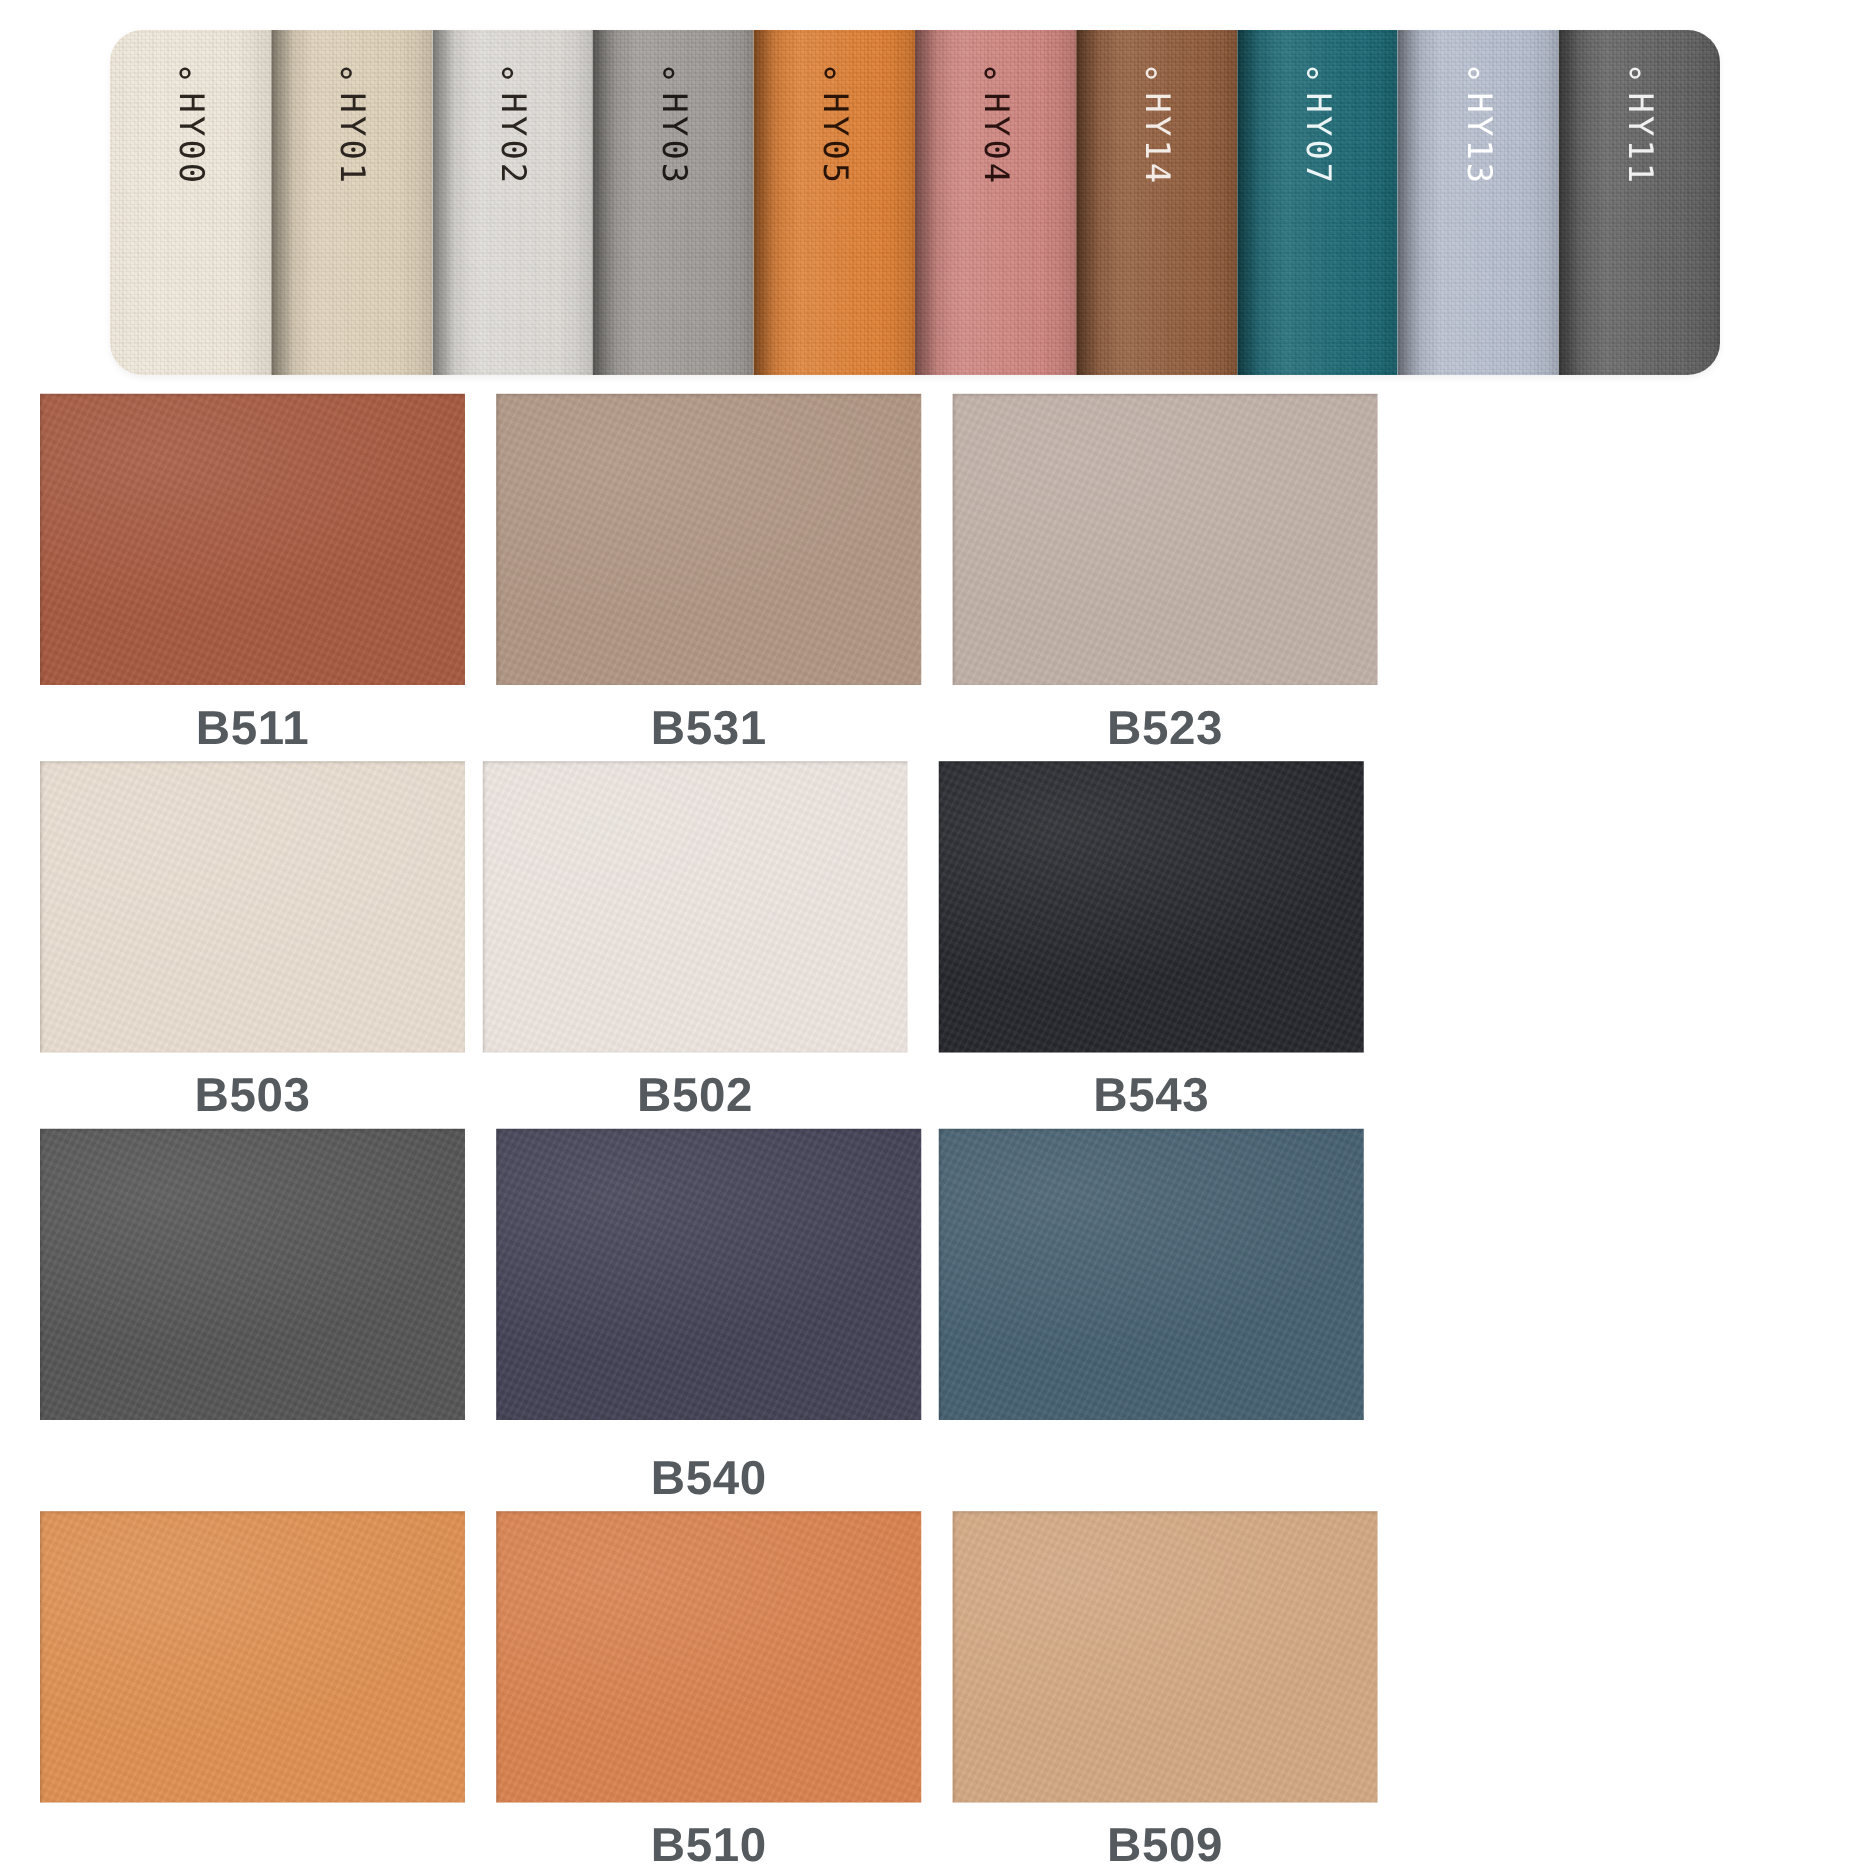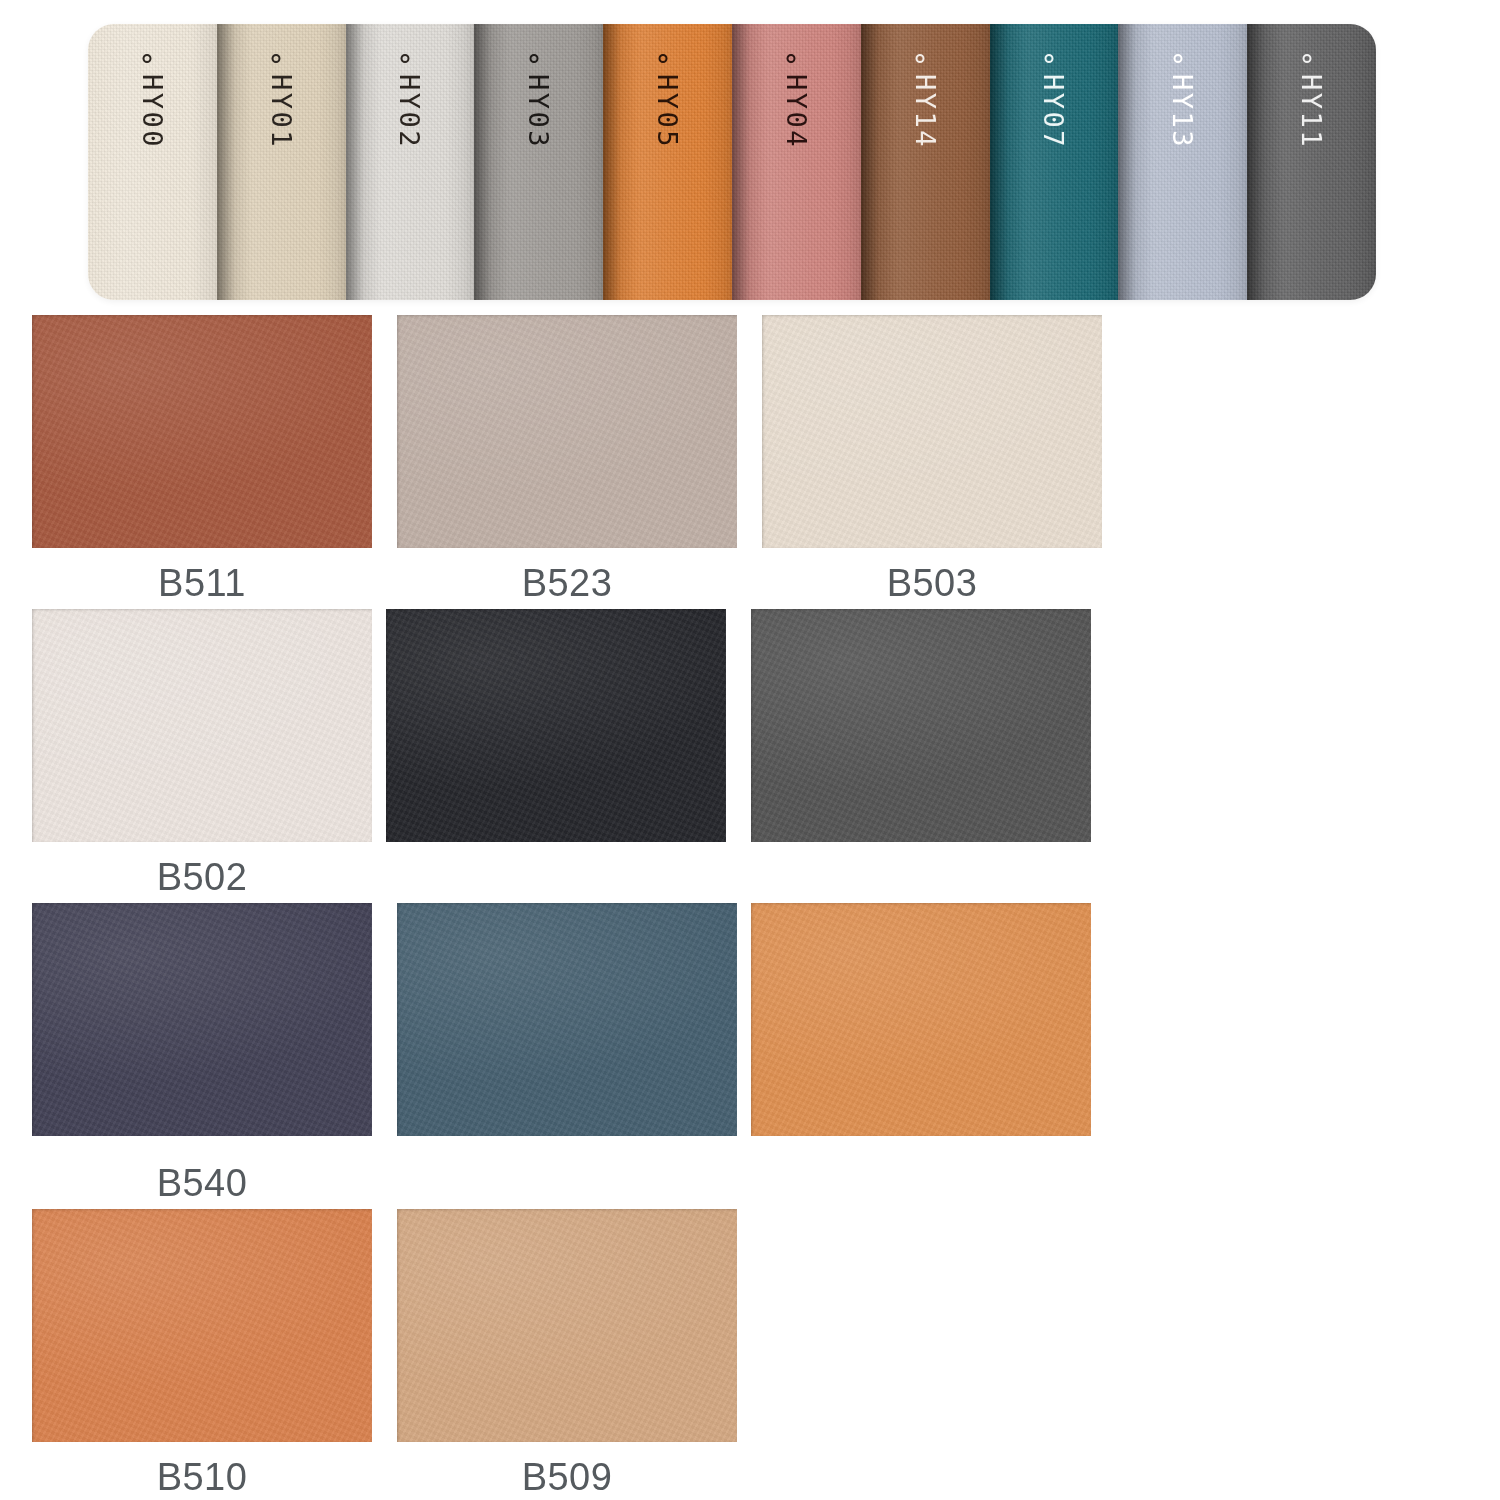--- a/index.html
+++ b/index.html
@@ -161,21 +161,21 @@
     inset: 0;
     pointer-events: none;
     box-shadow:
       inset 2px 0 3px -1px rgba(0,0,0,0.16),
       inset 0 2px 3px -1px rgba(0,0,0,0.13),
       inset -1px 0 2px -1px rgba(255,255,255,0.12);
   }
   .swatch-label {
     text-align: center;
     font-size: 38px;
-    font-weight: 400;
+    font-weight: 700;
     color: #555a5e;
     letter-spacing: 0.5px;
     padding-top: 16px;
     line-height: 1;
     font-family: "Liberation Sans", sans-serif;
   }
   .swatch-cell.label-low .swatch-label { padding-top: 28px; }
 </style>
 </head>
 <body>
@@ -245,20 +245,27 @@
 
 <div id="swatch-grid">
     <div class="swatch-cell">
       <div class="swatch-chip" style="background: rgb(166, 89, 64);">
         <div class="leather"></div>
         <div class="edge"></div>
       </div>
       <div class="swatch-label">B511</div>
     </div>
     <div class="swatch-cell">
+      <div class="swatch-chip" style="background: rgb(176, 150, 132);">
+        <div class="leather"></div>
+        <div class="edge"></div>
+      </div>
+      <div class="swatch-label">B531</div>
+    </div>
+    <div class="swatch-cell">
       <div class="swatch-chip" style="background: rgb(192, 176, 167);">
         <div class="leather"></div>
         <div class="edge"></div>
       </div>
       <div class="swatch-label">B523</div>
     </div>
     <div class="swatch-cell">
       <div class="swatch-chip" style="background: rgb(232, 221, 208);">
         <div class="leather"></div>
         <div class="edge"></div>
@@ -270,20 +277,21 @@
         <div class="leather"></div>
         <div class="edge"></div>
       </div>
       <div class="swatch-label">B502</div>
     </div>
     <div class="swatch-cell">
       <div class="swatch-chip" style="background: rgb(38, 39, 44);">
         <div class="leather"></div>
         <div class="edge"></div>
       </div>
+      <div class="swatch-label">B543</div>
     </div>
     <div class="swatch-cell">
       <div class="swatch-chip" style="background: rgb(85, 85, 85);">
         <div class="leather"></div>
         <div class="edge"></div>
       </div>
     </div>
     <div class="swatch-cell label-low">
       <div class="swatch-chip" style="background: rgb(67, 66, 86);">
         <div class="leather"></div>

